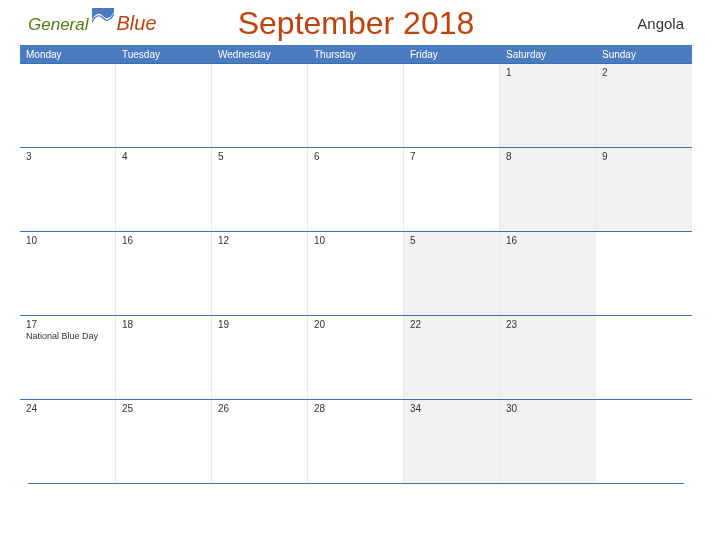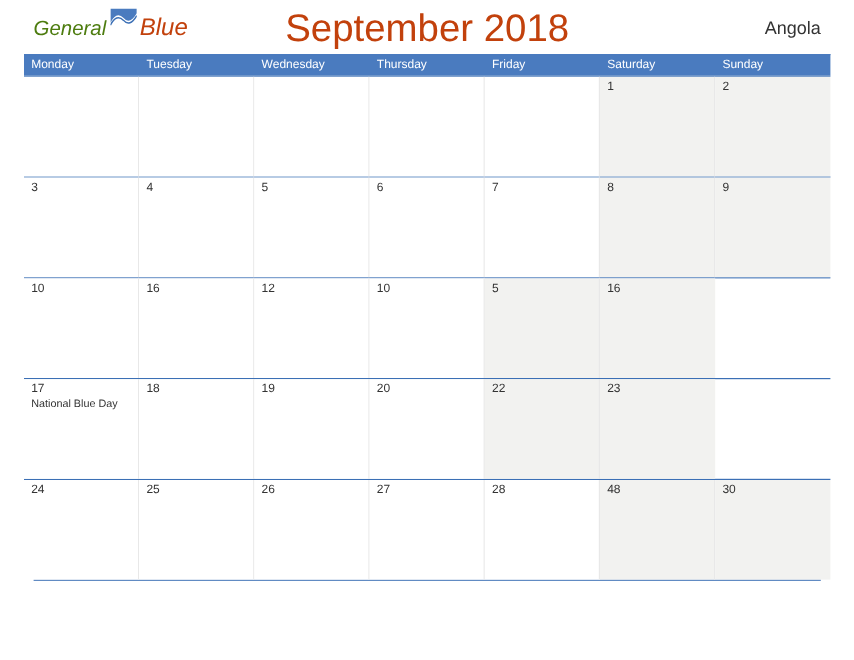--- a/index.html
+++ b/index.html
@@ -223,27 +223,24 @@
         <div class="day-cell">
           <div class="day-number">24</div>
         </div>
         <div class="day-cell">
           <div class="day-number">25</div>
         </div>
         <div class="day-cell">
           <div class="day-number">26</div>
         </div>
         <div class="day-cell">
-          <div class="day-number">27</div>
-        </div>
-        <div class="day-cell">
           <div class="day-number">28</div>
         </div>
         <div class="day-cell weekend">
-          <div class="day-number">48</div>
+          <div class="day-number">34</div>
         </div>
         <div class="day-cell weekend">
           <div class="day-number">30</div>
         </div>
       </div>
     </div>
 </div>
 <div class="calendar-bottom-border"></div>
 
 </body></html>

